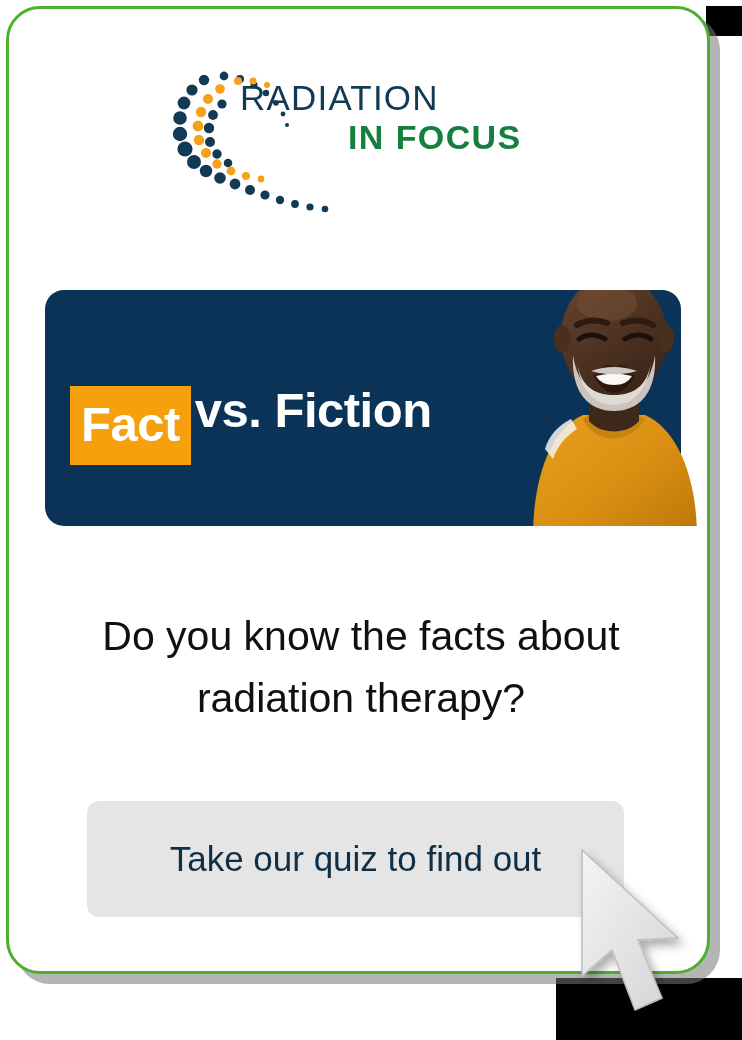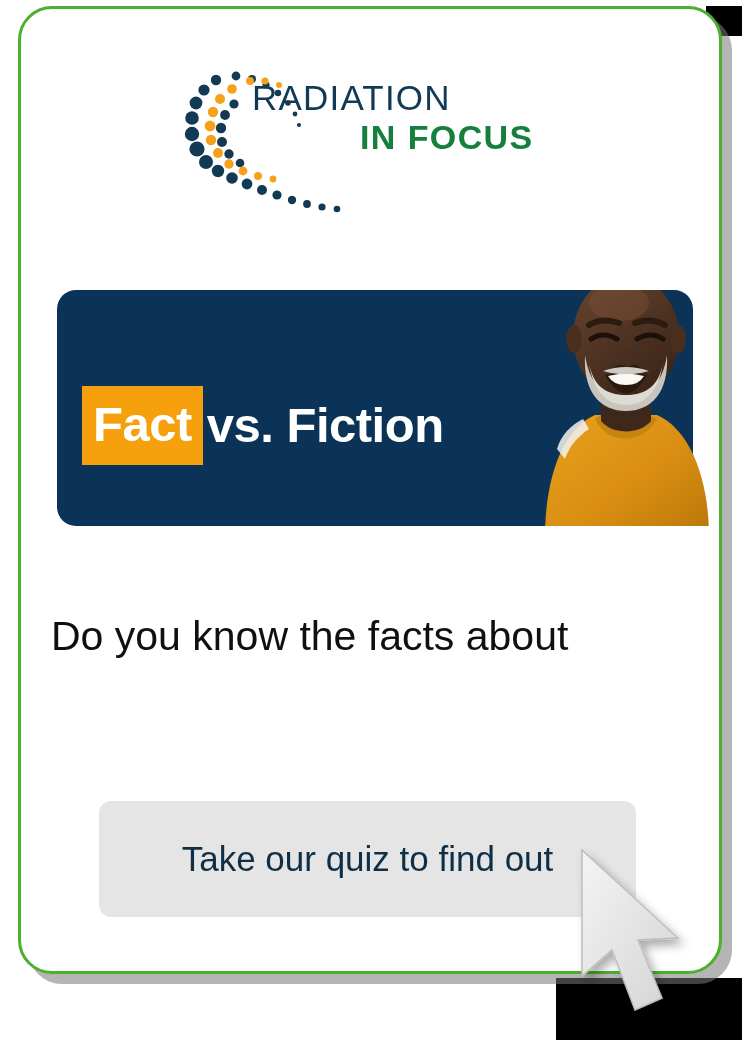--- a/index.html
+++ b/index.html
@@ -34,21 +34,20 @@
     left: 6px;
     top: 6px;
     width: 704px;
     height: 968px;
     background: #ffffff;
     border: 3px solid #4CAF2E;
     border-radius: 34px;
     box-sizing: border-box;
     box-shadow: 10px 10px 0 0 rgba(120,120,120,0.55);
     overflow: hidden;
-    margin-left: 12px;
   }
 
   
   #logo-block {
     position: absolute;
     left: 0; top: 48px;
     width: 100%;
     height: 180px;
   }
   #logo-inner {
@@ -106,21 +105,20 @@
     height: 236px;
     background: #0A3357;
     border-radius: 19px;
     overflow: hidden;
   }
   #banner-title {
     position: absolute;
     left: 25px;
     top: 96px;
     display: flex;
-    align-items: center;
     white-space: nowrap;
   }
   #banner-fact {
     background: #F5A00C;
     color: #ffffff;
     font-size: 49px;
     font-weight: 700;
     line-height: 1;
     padding: 14px 11px 16px 11px;
     letter-spacing: -0.5px;
@@ -145,21 +143,21 @@
     height: 278px;
     overflow: visible;
   }
 
   
   #headline {
     position: absolute;
     left: 30px;
     top: 596px;
     width: 644px;
-    text-align: left;
+    text-align: center;
     color: #101010;
     font-size: 41px;
     line-height: 62px;
     font-weight: 400;
     font-family: "Liberation Sans", sans-serif;
   }
 
   
   #cta-button {
     position: absolute;
@@ -313,20 +311,21 @@
           <path d="M78,116 Q99,110 120,116 Q110,134 99,134 Q88,134 78,116 Z" fill="#2A1810"></path>
           <path d="M81,117 Q99,112 117,117 Q112,126 99,126 Q86,126 81,117 Z" fill="#FAF8F2"></path>
 
           <path d="M76,112 Q99,104 122,112 Q110,116 99,115 Q88,116 76,112 Z" fill="#CFCBC4"></path>
         </g>
       </svg>
     </div>
 
     <div id="headline">
       <div>Do you know the facts about</div>
+      <div>radiation therapy?</div>
     </div>
 
     <button id="cta-button">Take our quiz to find out</button>
 
   </div>
 
   <svg id="cursor" viewBox="0 0 150 190">
     <defs>
       <linearGradient id="curGrad" x1="0" y1="0" x2="1" y2="1">
         <stop offset="0%" stop-color="#F4F4F4"></stop>

